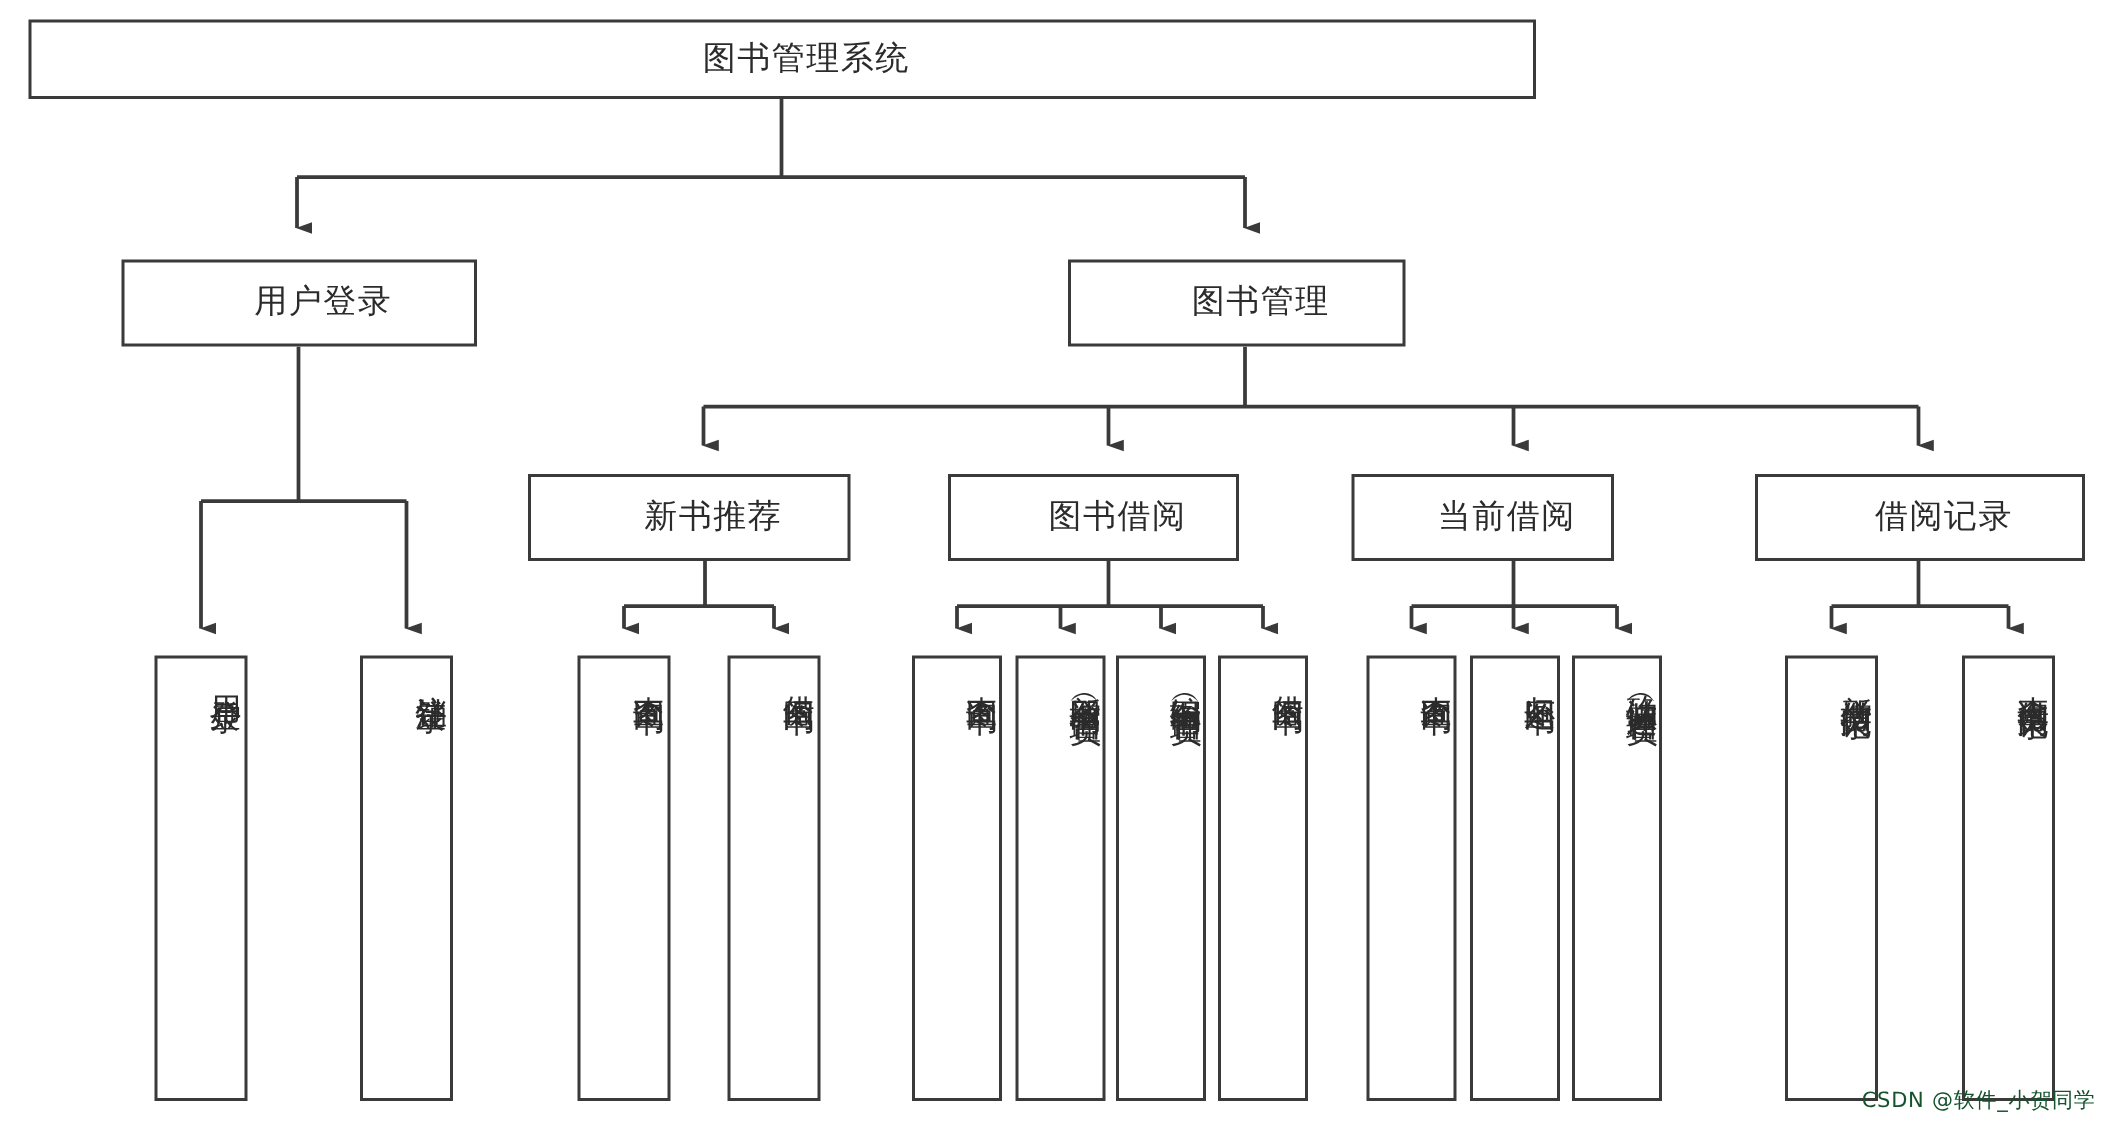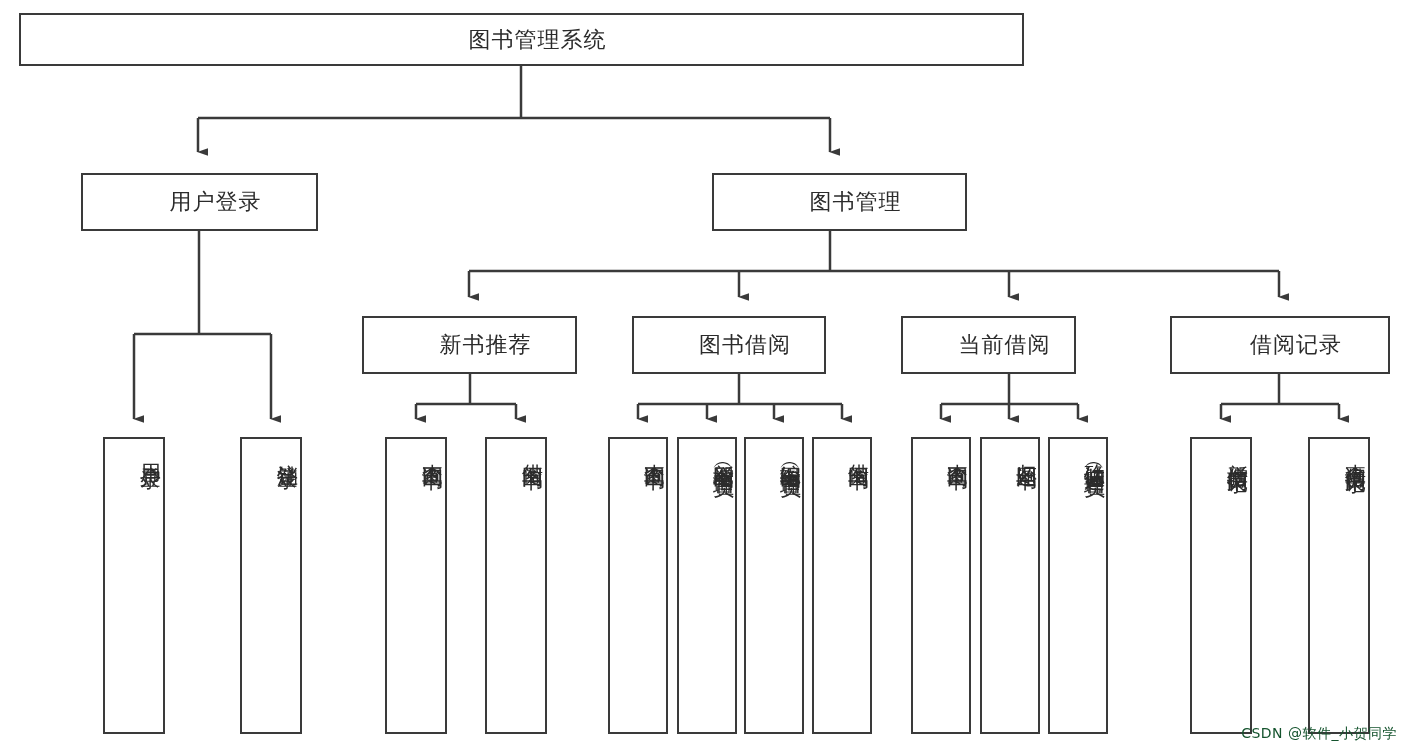--- a/index.html
+++ b/index.html
@@ -134,25 +134,25 @@
     </g>
   </svg>
 
   <div class="node-box horizontal" style="left:19px; top:13px; width:1005px; height:53px;">
     <span class="node-label-horizontal">图书管理系统</span>
   </div>
 
   <div class="node-box horizontal" style="left:81px; top:173px; width:237px; height:58px;">
     <span class="node-label-horizontal">用户登录</span>
   </div>
-  <div class="node-box horizontal" style="left:712px; top:173px; width:255px; height:58px;">
+  <div class="node-box horizontal" style="left:712px; top:173px; width:225px; height:58px;">
     <span class="node-label-horizontal">图书管理</span>
   </div>
 
-  <div class="node-box horizontal" style="left:362px; top:316px; width:215px; height:58px;">
+  <div class="node-box horizontal" style="left:352px; top:316px; width:215px; height:58px;">
     <span class="node-label-horizontal">新书推荐</span>
   </div>
   <div class="node-box horizontal" style="left:632px; top:316px; width:194px; height:58px;">
     <span class="node-label-horizontal">图书借阅</span>
   </div>
   <div class="node-box horizontal" style="left:901px; top:316px; width:175px; height:58px;">
     <span class="node-label-horizontal">当前借阅</span>
   </div>
   <div class="node-box horizontal" style="left:1170px; top:316px; width:220px; height:58px;">
     <span class="node-label-horizontal">借阅记录</span>

